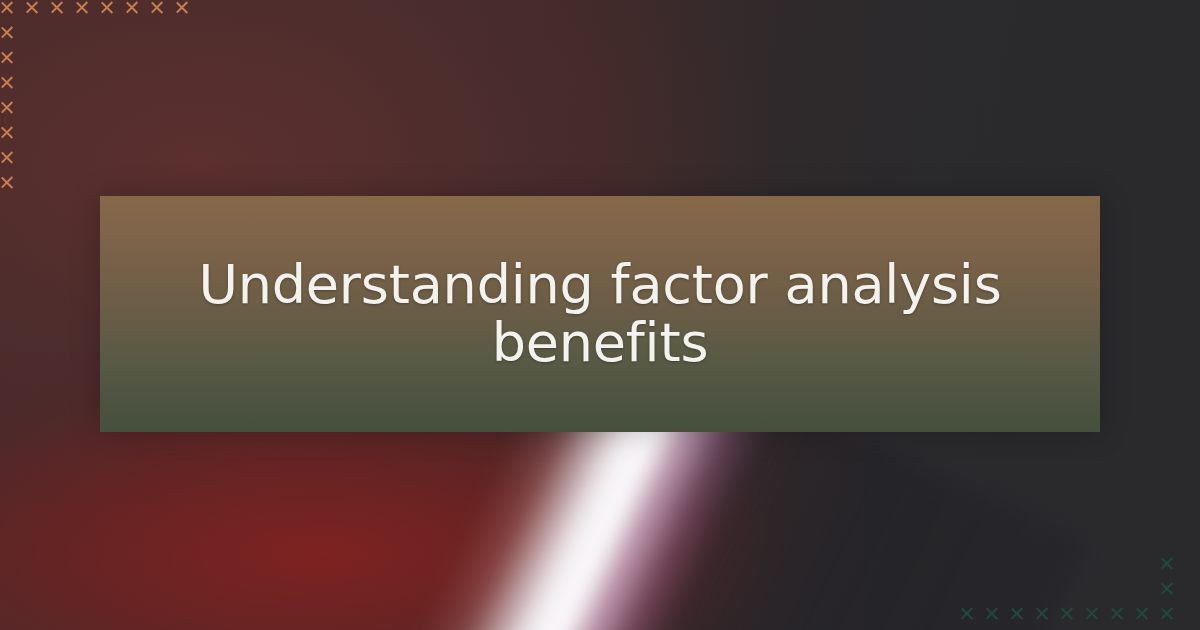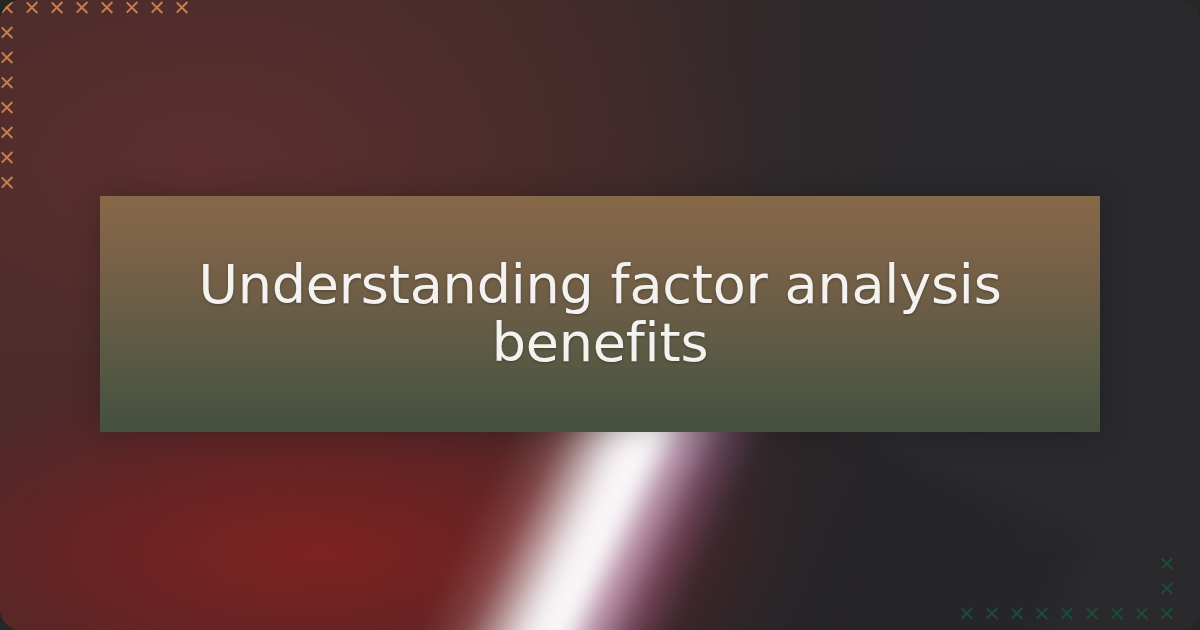--- a/index.html
+++ b/index.html
@@ -11,21 +11,20 @@
     background:#262626;
     font-family:"Liberation Sans", sans-serif;
   }
 
   #canvas {
     position:relative;
     width:1200px;
     height:630px;
     overflow:hidden;
     background:#2b2b2d;
-    border-radius:21px;
   }
 
   
 
   .bg-base {
     position:absolute;
     inset:0;
     background:
       linear-gradient(100deg,
         #4a2c2c 0%,

